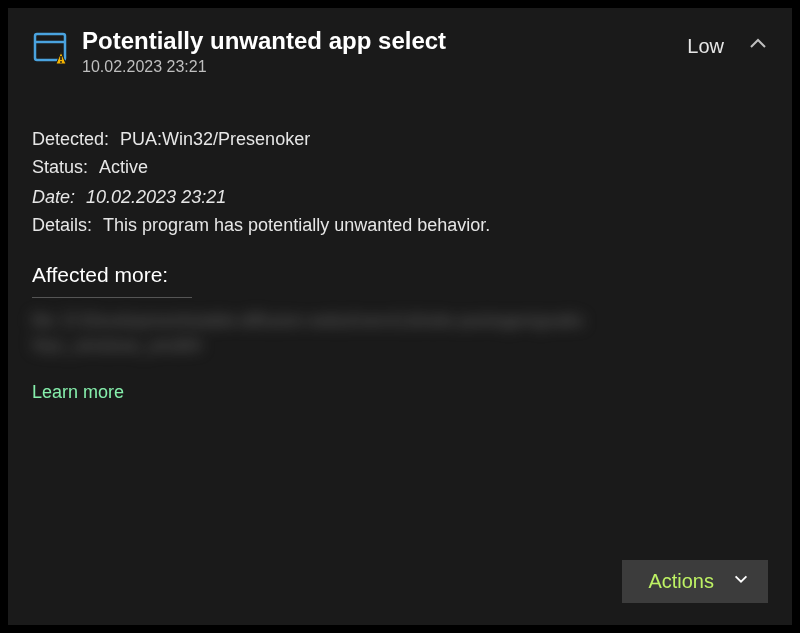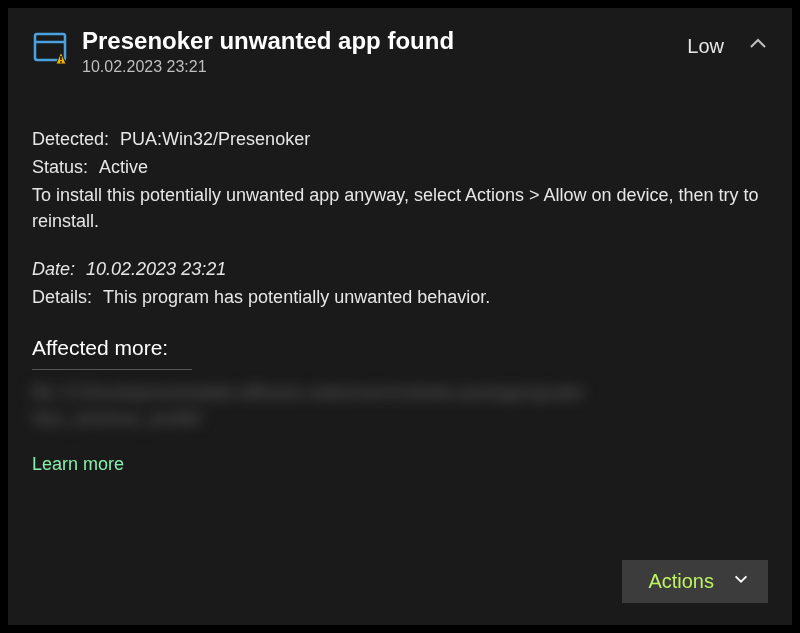--- a/index.html
+++ b/index.html
@@ -137,21 +137,21 @@
     <div class="app-icon">
       <svg width="36" height="36" viewBox="0 0 36 36">
         <rect x="3" y="4" width="30" height="26" rx="2" fill="none" stroke="#4aa3df" stroke-width="2.5"></rect>
         <line x1="3" y1="12" x2="33" y2="12" stroke="#4aa3df" stroke-width="2.5"></line>
         <polygon points="24,34 34,34 29,22" fill="#f5b301" stroke="#1a1a1a" stroke-width="1"></polygon>
         <line x1="29" y1="26" x2="29" y2="30" stroke="#1a1a1a" stroke-width="1.6"></line>
         <circle cx="29" cy="32" r="0.9" fill="#1a1a1a"></circle>
       </svg>
     </div>
     <div class="header-text">
-      <div class="title">Presenoker unwanted app found</div>
+      <div class="title">Potentially unwanted app select</div>
       <div class="timestamp">10.02.2023 23:21</div>
     </div>
     <div class="header-right">
       <span class="severity">Low</span>
       <span class="chevron">
         <svg width="20" height="20" viewBox="0 0 20 20">
           <polyline points="3,13 10,6 17,13" fill="none" stroke="#bfbfbf" stroke-width="2"></polyline>
         </svg>
       </span>
     </div>
@@ -162,21 +162,20 @@
     <div class="row">
       <span class="label">Detected:</span>
       <span class="value">PUA:Win32/Presenoker</span>
     </div>
 
     <div class="row">
       <span class="label">Status:</span>
       <span class="value">Active</span>
     </div>
 
-    <div class="instructions">To install this potentially unwanted app anyway, select Actions &gt; Allow on device, then try to reinstall.</div>
 
     <div class="row section-gap">
       <span class="label">Date:</span>
       <span class="value">10.02.2023 23:21</span>
     </div>
 
     <div class="row">
       <span class="label">Details:</span>
       <span class="value">This program has potentially unwanted behavior.</span>
     </div>

